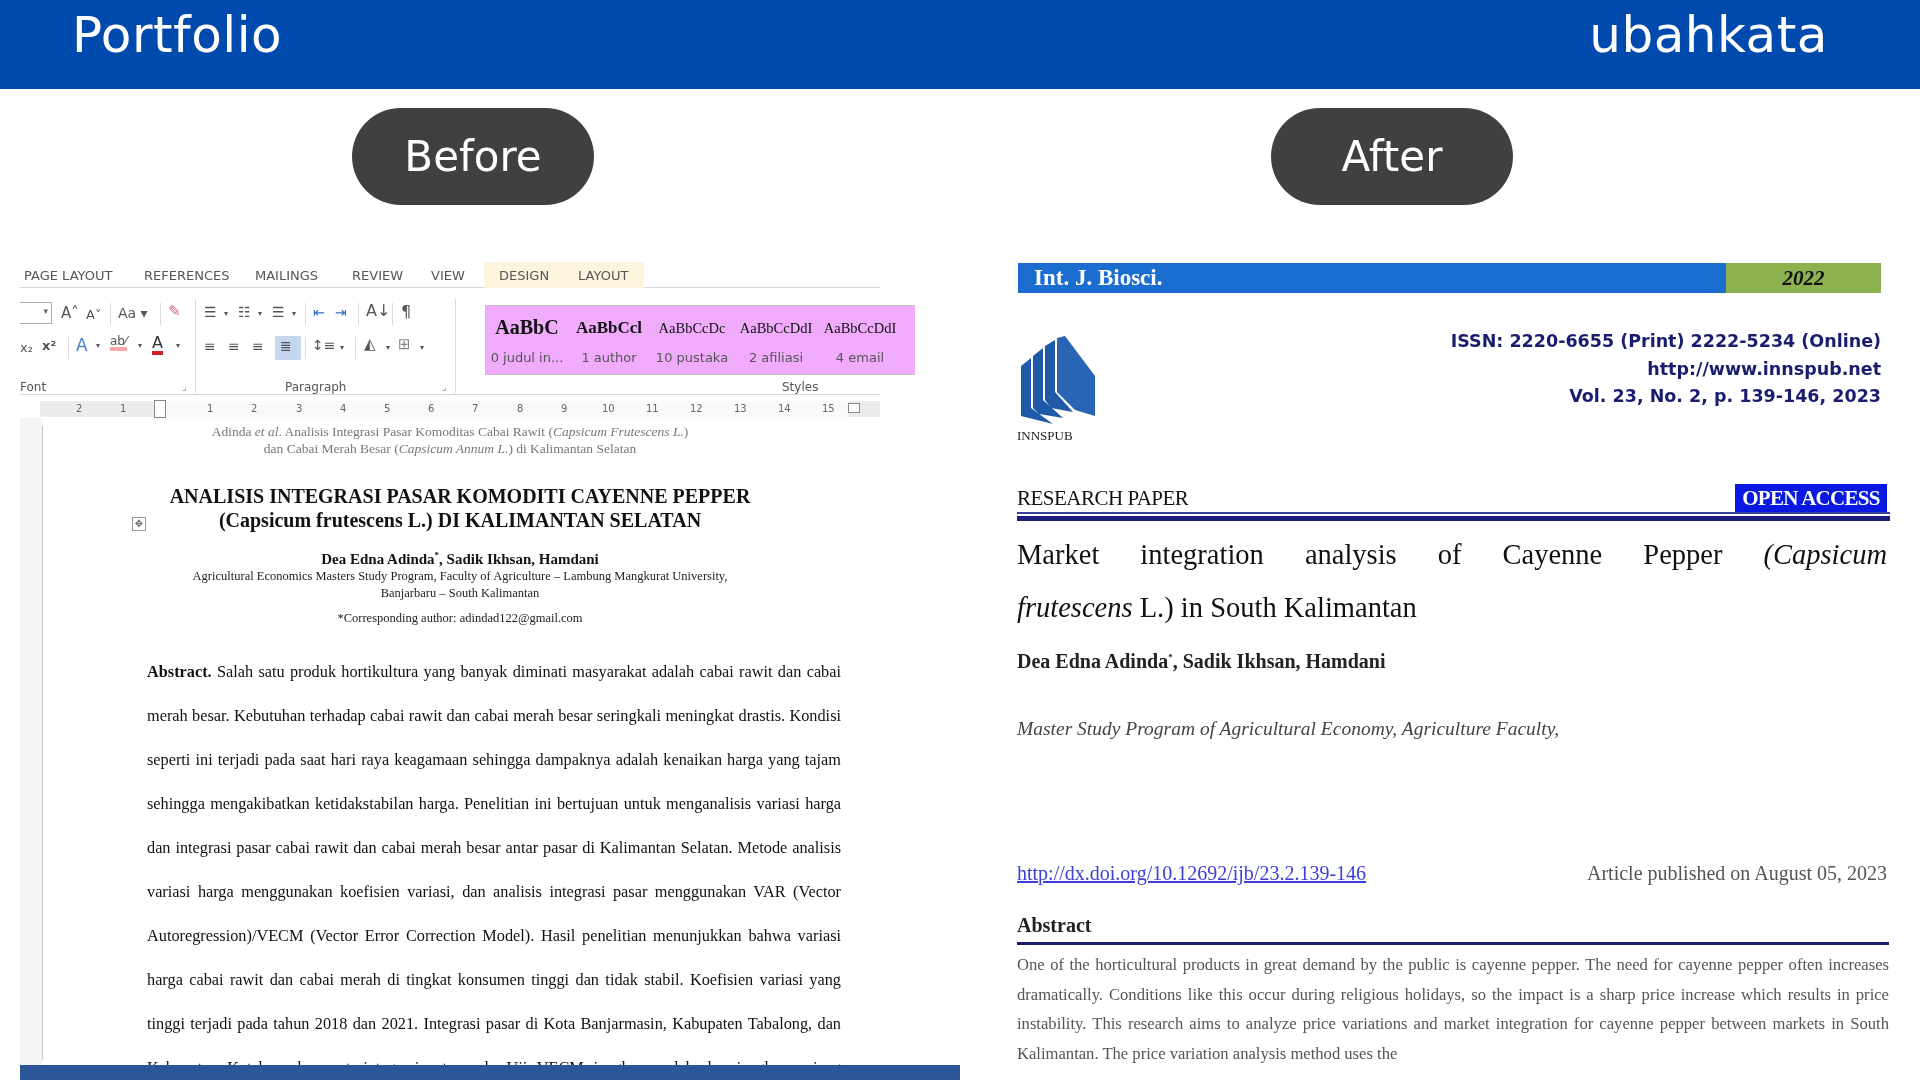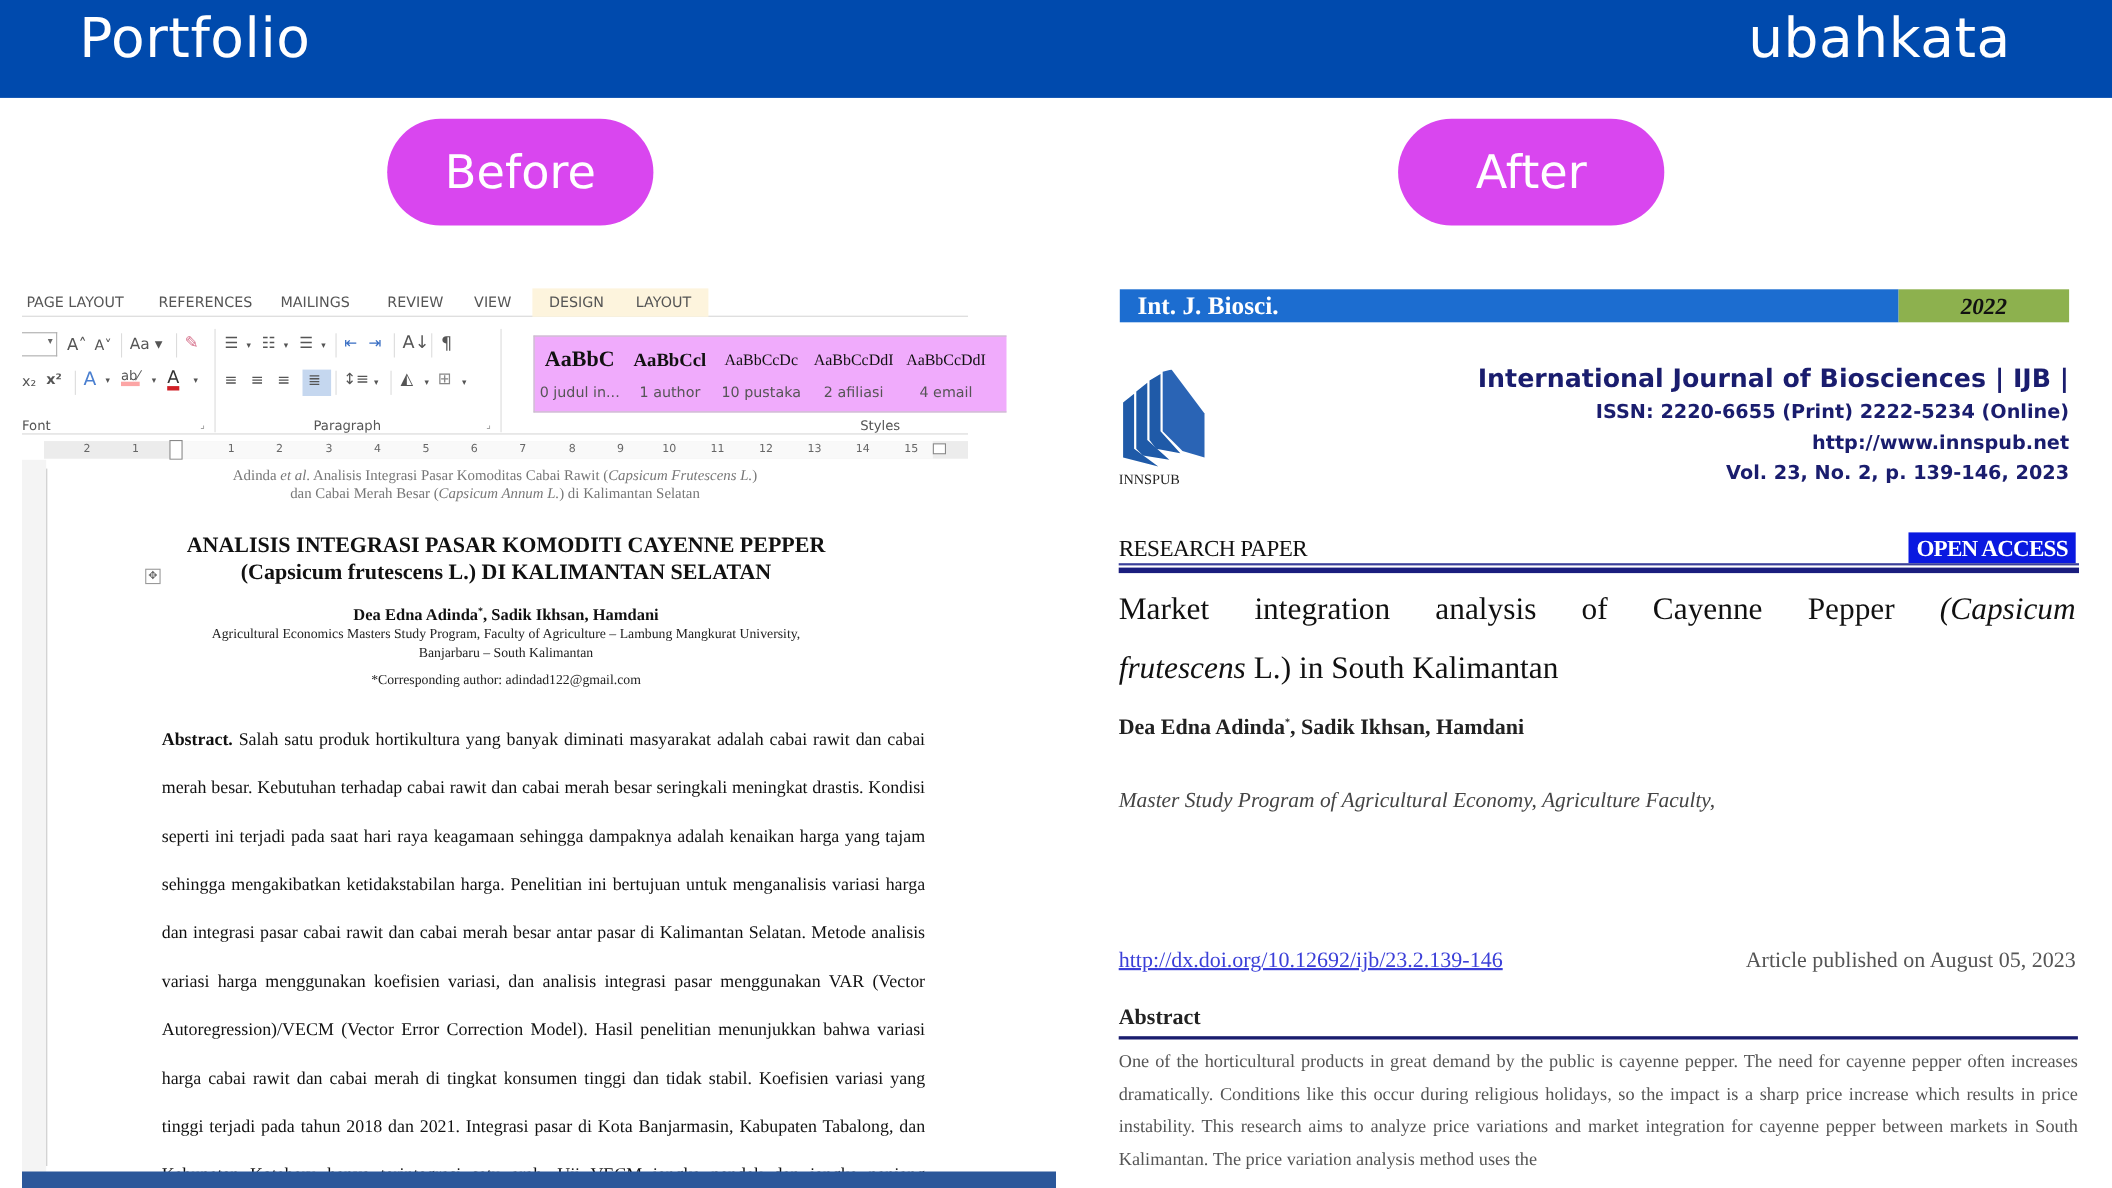--- a/index.html
+++ b/index.html
@@ -18,21 +18,21 @@
     }
     .banner .brand-right {
       position: absolute; right: 92px; top: 6px;
       color: #ffffff; font-family: "DejaVu Sans", sans-serif;
       font-size: 50px; font-weight: 500; letter-spacing: 0.5px;
     }
 
     
     .pill {
       position: absolute; top: 108px; width: 242px; height: 97px;
-      background: #d946ef; border-radius: 50px;
+      background: #404040; border-radius: 50px;
       color: #ffffff; font-family: "DejaVu Sans", sans-serif;
       font-size: 42px; font-weight: 500;
       display: flex; align-items: center; justify-content: center;
     }
     .pill.before { left: 352px; }
     .pill.after { left: 1271px; }
 
     
     .word {
       position: absolute; left: 20px; top: 262px; width: 940px; height: 818px;
@@ -400,21 +400,20 @@
     <svg width="90" height="92" viewBox="0 0 90 92">
       <polygon points="4,30 14,22 14,72 36,88 4,80" fill="#1f5aa8"></polygon>
       <polygon points="16,20 26,12 26,64 46,82 22,78 16,72" fill="#1f5aa8"></polygon>
       <polygon points="28,10 38,4 38,56 56,76 34,72 28,64" fill="#1f5aa8"></polygon>
       <polygon points="40,2 48,0 78,40 78,80 58,74 40,56" fill="#2a64b5"></polygon>
     </svg>
     <div class="lbl">INNSPUB</div>
   </div>
 
   <div class="j-info">
-    <div class="name">International Journal of Biosciences | IJB |</div>
     <div class="line">ISSN: 2220-6655 (Print) 2222-5234 (Online)</div>
     <div class="line">http://www.innspub.net</div>
     <div class="line">Vol. 23, No. 2, p. 139-146, 2023</div>
   </div>
 
   <div class="j-type">RESEARCH PAPER</div>
   <div class="j-open">OPEN ACCESS</div>
   <div class="j-rule-thin"></div>
   <div class="j-rule-thick"></div>
 

